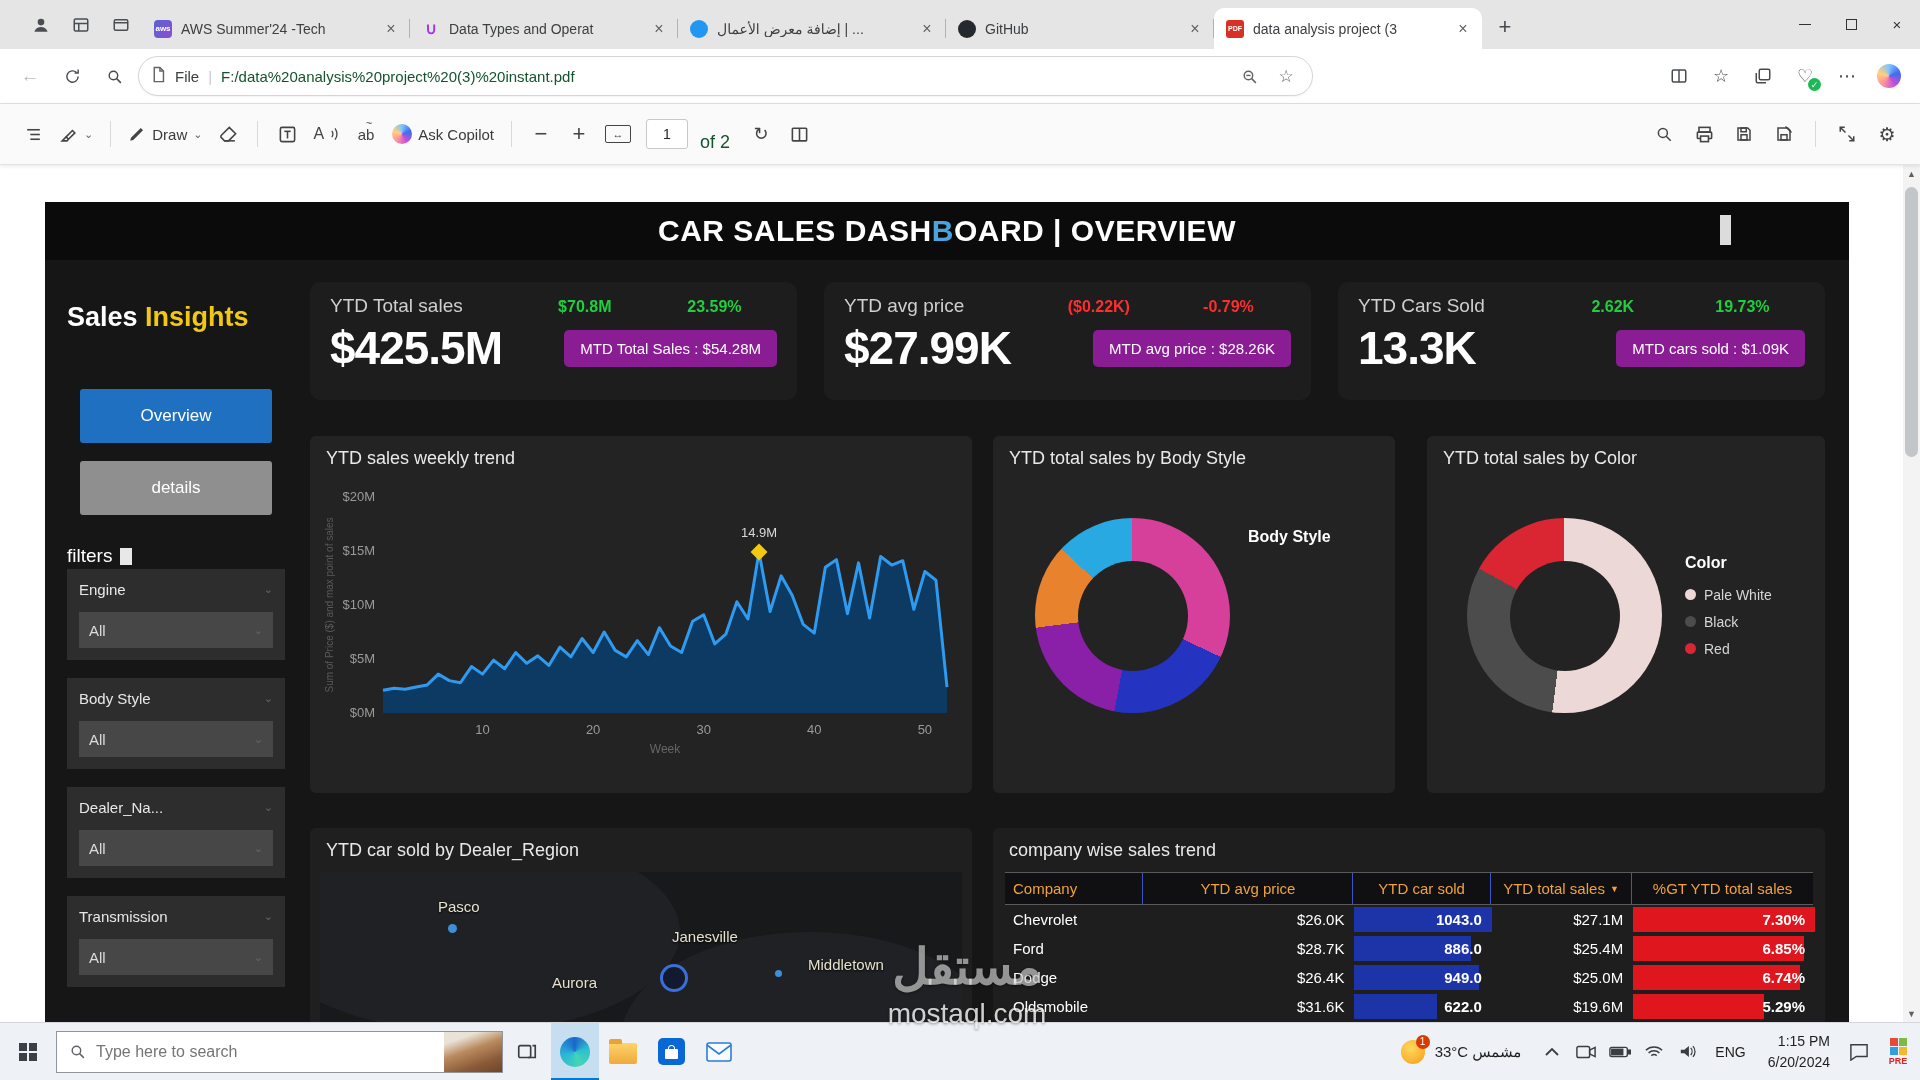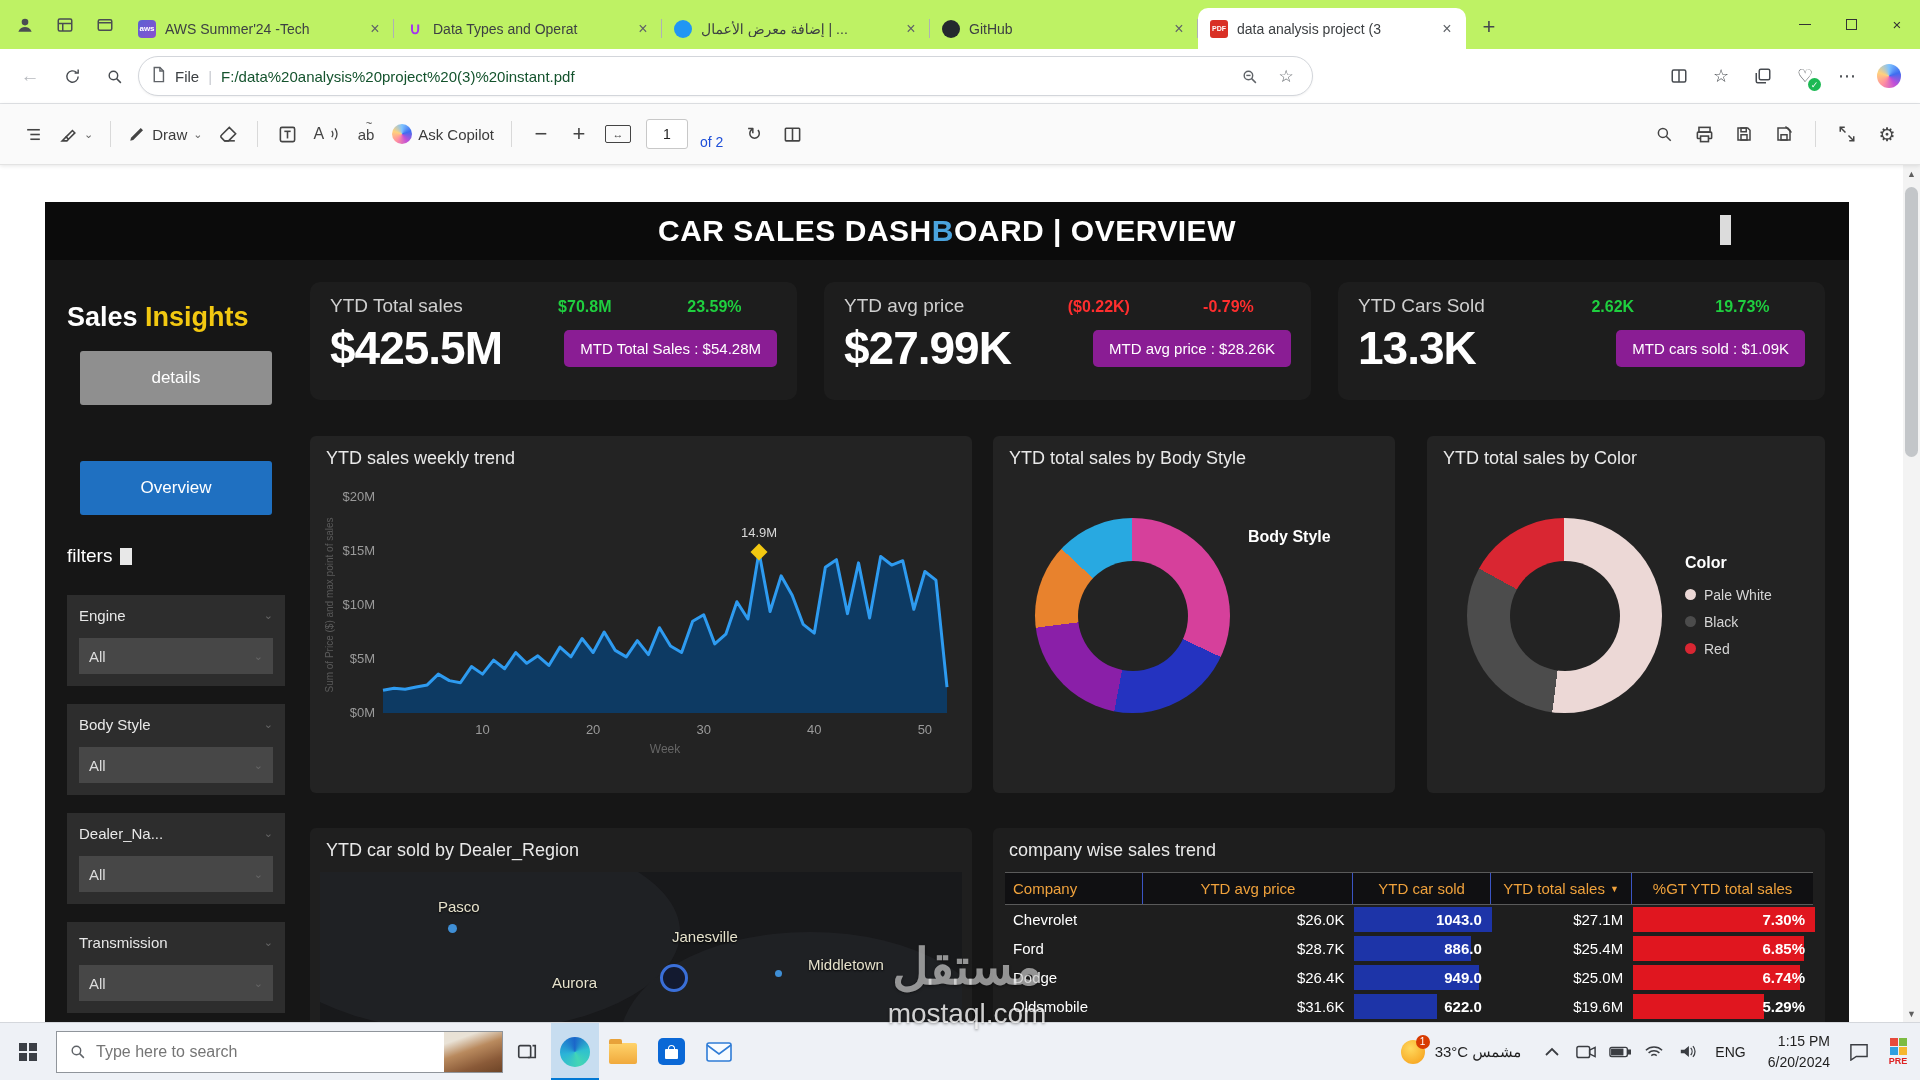--- a/index.html
+++ b/index.html
@@ -1,18 +1,18 @@
 <!DOCTYPE html>
 <html><head>
 <meta charset="utf-8">
 <style>
 *{margin:0;padding:0;box-sizing:border-box;}
 body{width:1920px;height:1080px;overflow:hidden;position:relative;background:#fff;font-family:"Liberation Sans",sans-serif;}
 
-.tabbar{position:absolute;top:0;left:0;width:1920px;height:49px;background:#bef264;display:flex;align-items:flex-end;}
+.tabbar{position:absolute;top:0;left:0;width:1920px;height:49px;background:#e5e5e5;display:flex;align-items:flex-end;padding-left:16px;}
 .tb-left{display:flex;align-items:center;height:49px;padding:0 6px 0 10px;gap:10px;}
 .chip{width:30px;height:30px;display:flex;align-items:center;justify-content:center;border-radius:6px;color:#4a4d52;}
 .tab-strip{display:flex;align-items:flex-end;height:49px;}
 .tab{width:268px;height:41px;display:flex;align-items:center;gap:9px;padding:0 8px 0 12px;border-radius:10px 10px 0 0;color:#3d4043;font-size:14px;position:relative;}
 .tab.active{background:#fff;z-index:2;}
 .tab:not(.active)::after{content:"";position:absolute;right:0;top:11px;height:19px;width:1px;background:#aeb1b6;}
 .tab .ttl{flex:1;white-space:nowrap;overflow:hidden;max-width:190px;}
 .tab .cls{width:22px;height:22px;border-radius:50%;display:flex;align-items:center;justify-content:center;font-size:16px;color:#5f6368;}
 .favicon{width:18px;height:18px;flex:0 0 18px;display:flex;align-items:center;justify-content:center;font-weight:bold;border-radius:4px;}
 .newtab{width:30px;height:30px;margin:0 0 7px 8px;display:flex;align-items:center;justify-content:center;font-size:22px;color:#45484d;}
@@ -33,41 +33,41 @@
 .ric{width:38px;height:36px;display:flex;align-items:center;justify-content:center;color:#474b50;font-size:18px;position:relative;}
 .copilot{width:24px;height:24px;border-radius:50%;background:conic-gradient(#7ec3ff,#3e6df0,#c14fd8,#ff8fa0,#ffd27c,#7ec3ff);display:inline-block;}
 .chk{position:absolute;right:3px;bottom:3px;width:13px;height:13px;border-radius:50%;background:#1db954;color:#fff;font-size:9px;display:flex;align-items:center;justify-content:center;}
 
 .pdfbar{position:absolute;top:104px;left:0;width:1920px;height:61px;background:#fafafa;border-bottom:1px solid #e3e3e3;box-shadow:0 1px 4px rgba(0,0,0,.10);display:flex;align-items:center;padding:0 16px;gap:4px;z-index:5;}
 .pic{height:38px;min-width:34px;display:flex;align-items:center;justify-content:center;color:#444;font-size:17px;border-radius:4px;padding:0 5px;gap:6px;}
 .pic .lbl{font-size:15px;color:#3b3b3b;}
 .vdiv{width:1px;height:26px;background:#d9d9d9;margin:0 8px;}
 .caret{font-size:11px;color:#666;}
 .pagebox{width:42px;height:30px;border:1px solid #c8c8c8;background:#fff;border-radius:3px;text-align:center;font-size:14px;color:#222;margin-left:6px;}
-.ofpg{color:#1d4ed8;font-size:14px;margin:16px 10px 0 8px;}
+.ofpg{color:#14532d;font-size:18px;margin:16px 10px 0 8px;}
 .fitw{width:26px;height:18px;border:1.4px solid #444;border-radius:2px;display:flex;align-items:center;justify-content:center;font-size:11px;color:#444;}
 .pdf-right{margin-left:auto;display:flex;align-items:center;gap:6px;}
 .abico{position:relative;font-size:15px;color:#444;}
 .abico::after{content:"~";position:absolute;top:-9px;left:8px;font-size:11px;}
 
 .viewport{position:absolute;top:165px;left:0;width:1920px;height:857px;background:#fff;overflow:hidden;}
 .dashboard{position:absolute;left:45px;top:37px;width:1804px;height:1000px;background:#161616;}
 .dtitle{position:absolute;left:0;top:0;width:100%;height:58px;background:#0b0b0b;display:flex;align-items:center;justify-content:center;color:#fff;font-size:30px;font-weight:bold;letter-spacing:.5px;}
 .dtitle .acc{color:#4aa3dd;}
 .dtitle-deco{position:absolute;right:118px;top:13px;width:11px;height:30px;background:#dcdcdc;}
 
 .sidebar{position:absolute;left:22px;top:100px;width:218px;}
 .brand{font-size:27px;font-weight:bold;color:#fff;}
 .brand .b{color:#f2c811;}
 .sbtn{width:192px;height:54px;margin:0 auto;display:flex;align-items:center;justify-content:center;font-size:17px;border-radius:3px;color:#fff;}
 .sbtn.ov{background:#1f70c1;margin-top:56px;}
 .sbtn.dt{background:#8f8f8f;margin-top:18px;}
 .filters{margin-top:30px;display:flex;align-items:center;gap:8px;color:#fff;font-size:19px;}
 .filters .sq{width:12px;height:17px;background:#e8e8e8;display:inline-block;}
-.fgroups{margin-top:28px;border-radius:20px;}
+.fgroups{margin-top:2px;border-radius:20px;}
 .fgroup{background:#2d2d2d;padding:12px;margin-bottom:18px;}
 .fg-head{display:flex;justify-content:space-between;align-items:center;color:#e8e8e8;font-size:15px;}
 .fg-sel{margin-top:14px;height:36px;background:#474747;display:flex;align-items:center;justify-content:space-between;padding:0 10px;color:#dcdcdc;font-size:15px;}
 
 .kpirow{position:absolute;left:265px;top:80px;width:1515px;height:118px;display:flex;gap:27px;}
 .kpi{flex:1;background:#1d1d1d;border-radius:10px;padding:13px 20px;}
 .kpi-top{display:flex;align-items:baseline;}
 .kpi-label{flex:0 0 42%;color:#cfcfcf;font-size:19px;}
 .kpi-delta{flex:0 0 30%;text-align:center;font-size:16px;font-weight:bold;}
 .kpi-pct{flex:1;text-align:center;font-size:16px;font-weight:bold;}
@@ -377,22 +377,22 @@
   <div class="dashboard">
     <div class="dtitle">
         <span>CAR SALES DASH</span>
         <span class="acc">B</span>
         <span>OARD | OVERVIEW</span>
       </div>
     <div class="dtitle-deco"></div>
 
     <div class="sidebar">
       <div class="brand"><span>Sales</span> <span class="b">Insights</span></div>
+      <div class="sbtn ov">Overview</div>
       <div class="sbtn dt">details</div>
-      <div class="sbtn ov">Overview</div>
       <div class="filters">
           <span>filters</span>
           <span class="sq"></span>
         </div>
       <div class="fgroups">
           <div class="fgroup">
             <div class="fg-head">
               <span>Engine</span>
               <span class="caret">⌄</span>
             </div>

